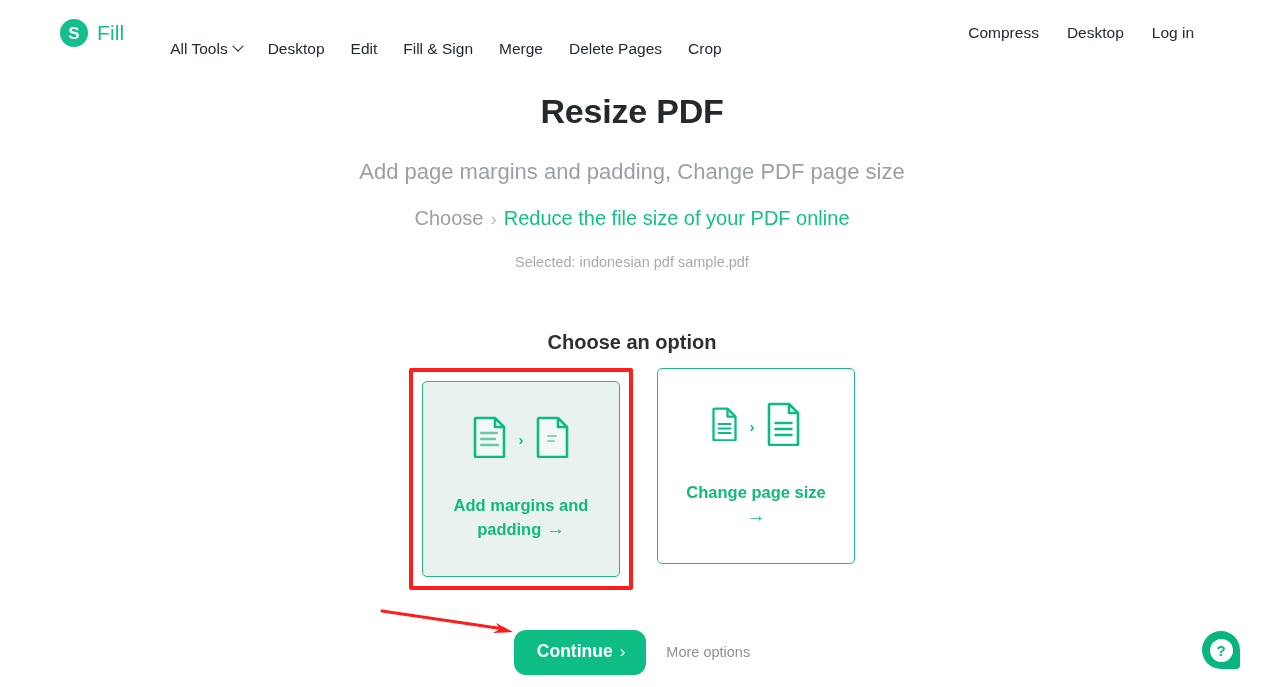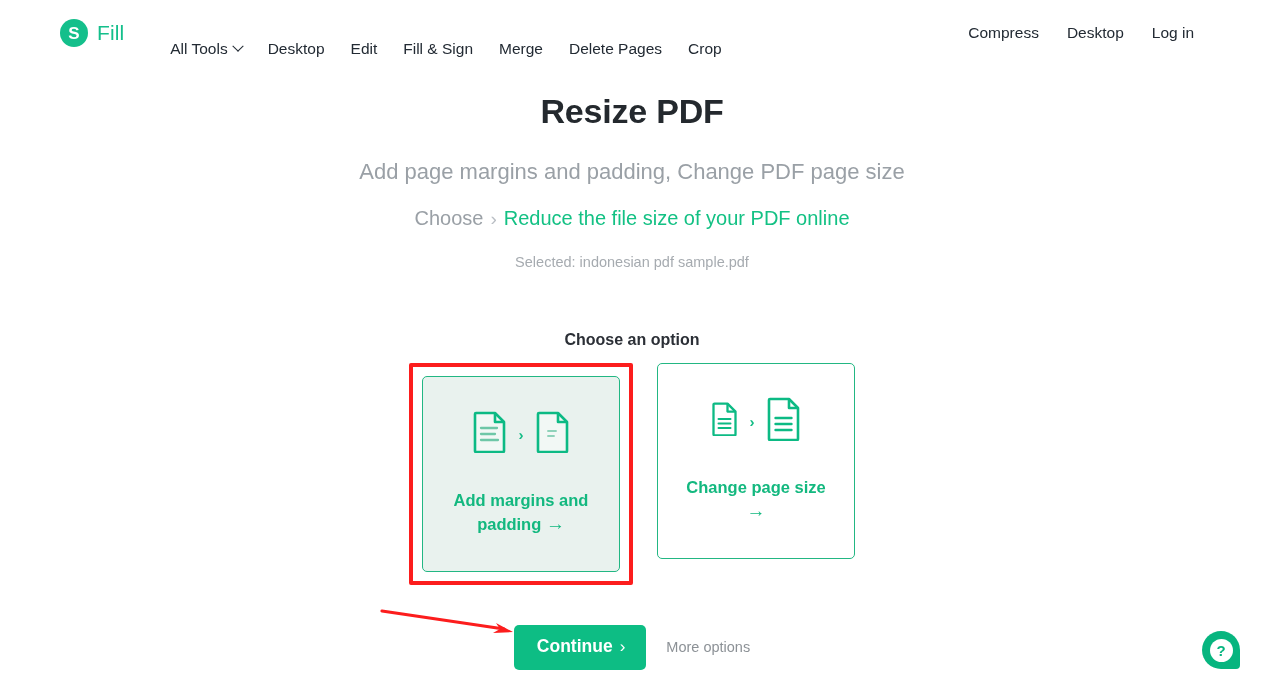--- a/index.html
+++ b/index.html
@@ -61,21 +61,21 @@
   .related-label { color:#9aa0a6; }
   .related-sep { color:#b9bec4; font-size:19px; }
   .related-link { color:#13c184; text-decoration:none; cursor:pointer; }
   .selected-file {
     margin-top:24px; font-size:14.5px; color:#a6abb0;
   }
 
   
   .options-wrap { margin-top:61px; text-align:center; }
   .choose-heading {
-    font-size:16px; font-weight:bold; color:#2b2f36; margin:0 0 0 0;
+    font-size:20px; font-weight:bold; color:#2b2f36; margin:0 0 0 0;
   }
   .cards {
     margin-top:14px;
     display:flex; justify-content:center; align-items:flex-start; gap:24px;
     position:relative;
   }
 
   .card-outer { position:relative; }
   .card-outer.highlighted {
     border:4px solid #fc1d1d;
@@ -112,21 +112,21 @@
 
   
   .cta-row {
     margin-top:40px;
     display:flex; align-items:center; justify-content:center; gap:20px;
   }
   .continue-btn {
     background:#0dbd84;
     color:#ffffff;
     border:none;
-    border-radius:5px;
+    border-radius:12px;
     font-family:"Liberation Sans", sans-serif;
     font-size:17.5px; font-weight:bold;
     padding:13px 21px 14px 23px;
     display:flex; align-items:center; gap:7px;
     cursor:pointer;
     line-height:1;
   }
   .continue-btn .cb-chev { font-weight:400; font-size:17px; }
   .more-options {
     font-size:14.5px; color:#8c9196; cursor:pointer;

